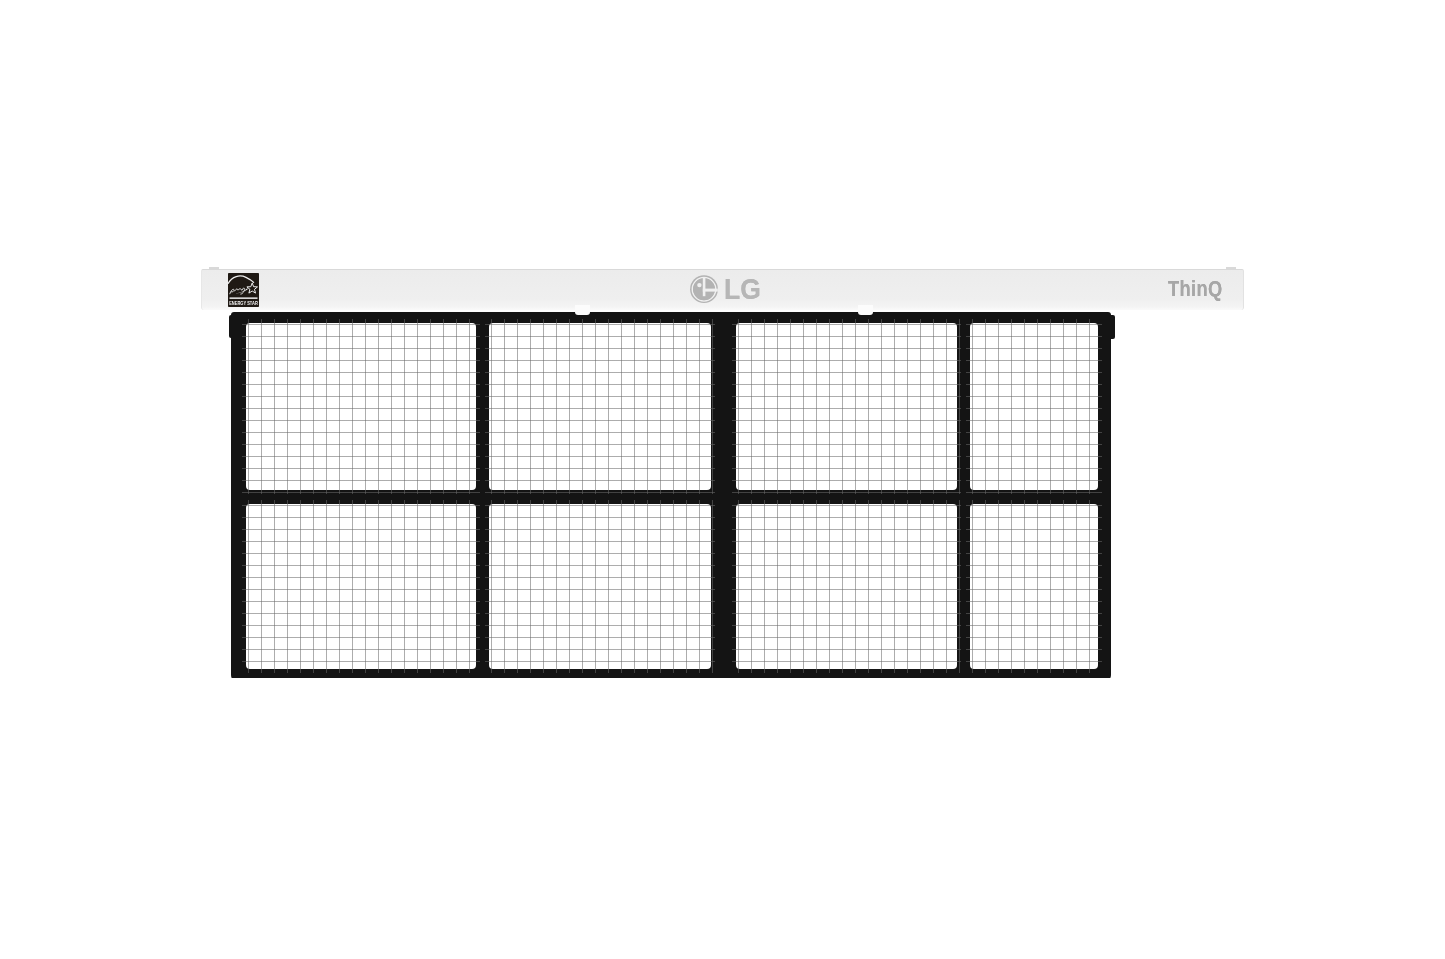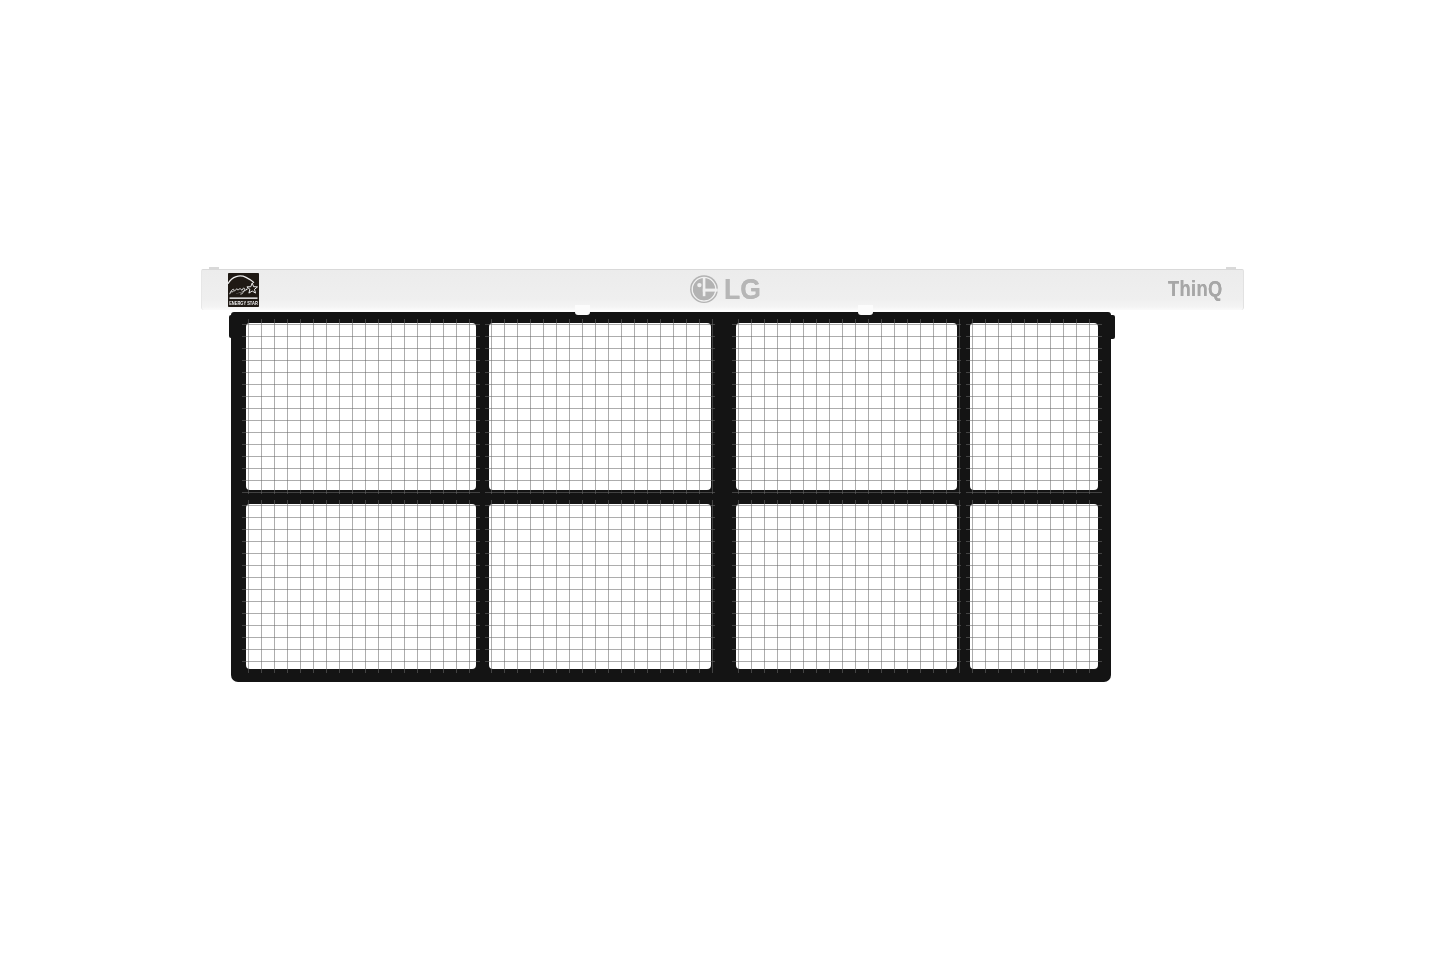--- a/index.html
+++ b/index.html
@@ -1,16 +1,16 @@
 <!DOCTYPE html>
 <html><head>
 <meta charset="utf-8">
 <style>
   html,body{margin:0;padding:0;background:#fff;}
-  #scene{position:relative;width:1445px;height:959px;background:#fff;overflow:hidden;
+  #scene{position:relative;width:1445px;height:678px;background:#fff;overflow:hidden;
          font-family:"Liberation Sans",sans-serif;}
   #scene *{position:absolute;box-sizing:border-box;}
 
   
   #bar{left:201px;top:269px;width:1043px;height:41px;
        background:linear-gradient(#ececec,#efefef 72%,#f4f4f4 92%,#fafafa);
        border-top:1px solid #d9d9d9;border-left:1px solid #e7e7e7;border-right:1px solid #e2e2e2;
        border-radius:2px 2px 3px 3px;}
   #bart1{left:209px;top:267px;width:10px;height:2px;background:#d9d9d9;}
   #bart2{left:1226px;top:267px;width:10px;height:2px;background:#d9d9d9;}

